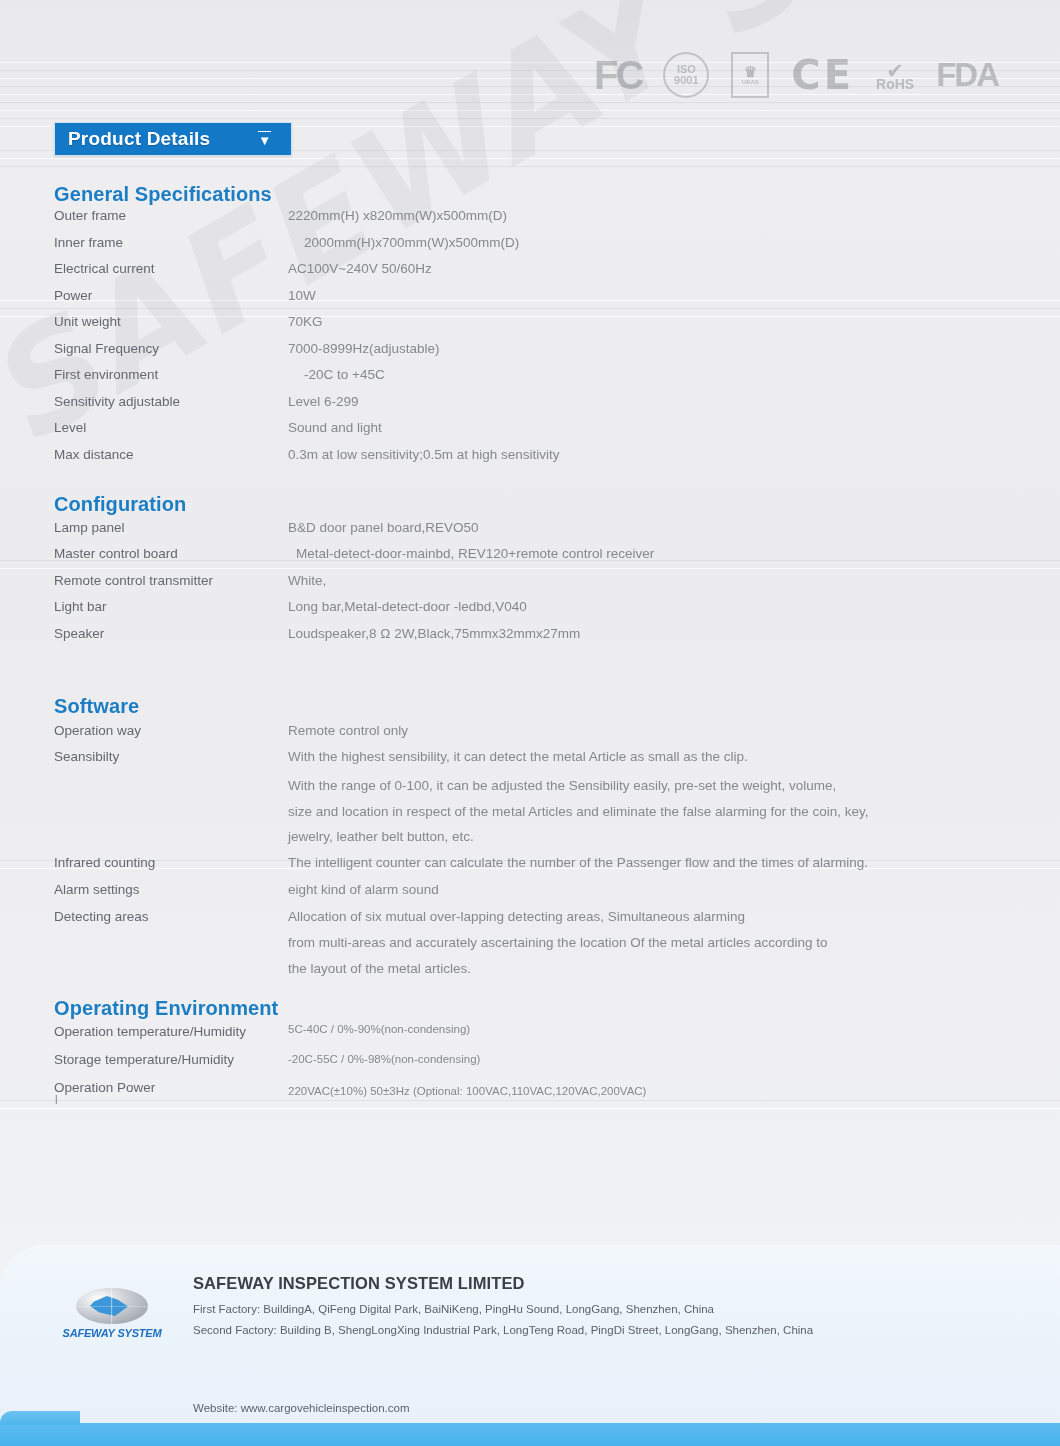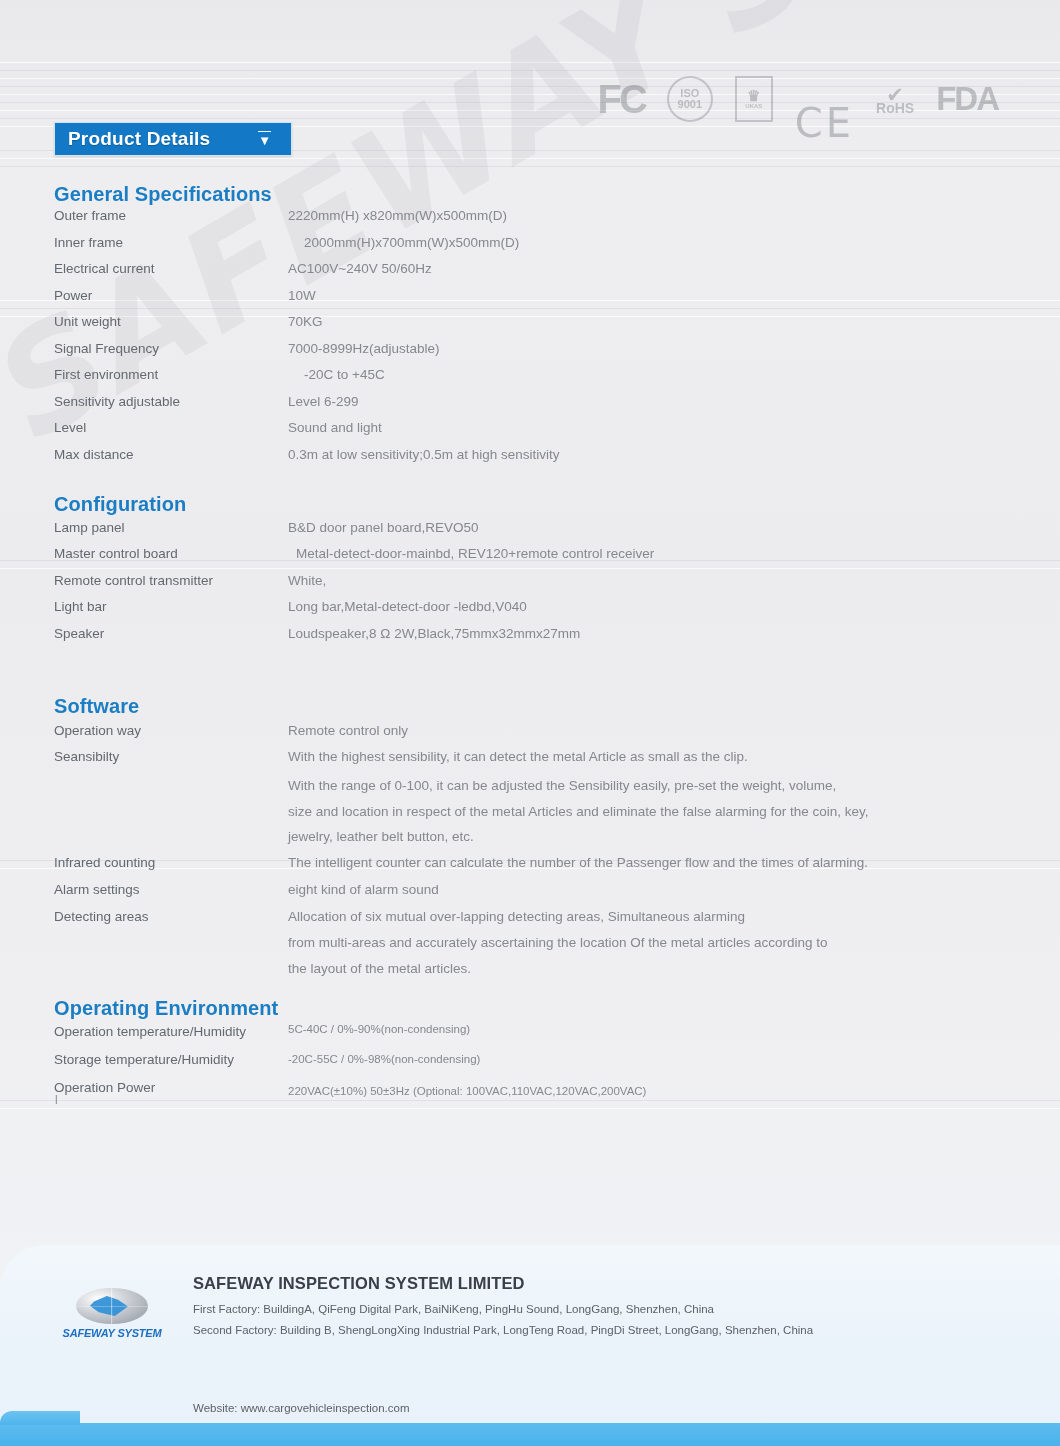--- a/index.html
+++ b/index.html
@@ -48,21 +48,21 @@
     width:42px;height:42px;border:2px solid #62666e;border-radius:50%;
     display:flex;flex-direction:column;align-items:center;justify-content:center;
     font-size:11px;font-weight:bold;line-height:1.0;
   }
   .cert-ukas{
     width:34px;height:42px;border:2px solid #62666e;
     display:flex;flex-direction:column;align-items:center;justify-content:center;
     font-size:6px;font-weight:bold;line-height:1.15;
   }
   .cert-ukas .crown{font-size:15px;line-height:1;}
-  .cert-ce{font-family:"DejaVu Sans",sans-serif;font-size:40px;font-weight:400;letter-spacing:3px;margin-top:48px;}
+  .cert-ce{font-family:"DejaVu Sans",sans-serif;font-size:40px;font-weight:700;letter-spacing:3px;}
   .cert-rohs{display:flex;flex-direction:column;align-items:center;line-height:1;}
   .cert-rohs .tick{font-size:21px;height:17px;}
   .cert-rohs .txt{font-size:14px;font-weight:bold;}
   .cert-fda{font-family:"Liberation Sans",sans-serif;font-size:33px;font-weight:bold;letter-spacing:-2px;}
 
   
   #title-bar{
     position:absolute;left:54px;top:122px;
     width:236px;height:32px;
     background:#1379c6;

